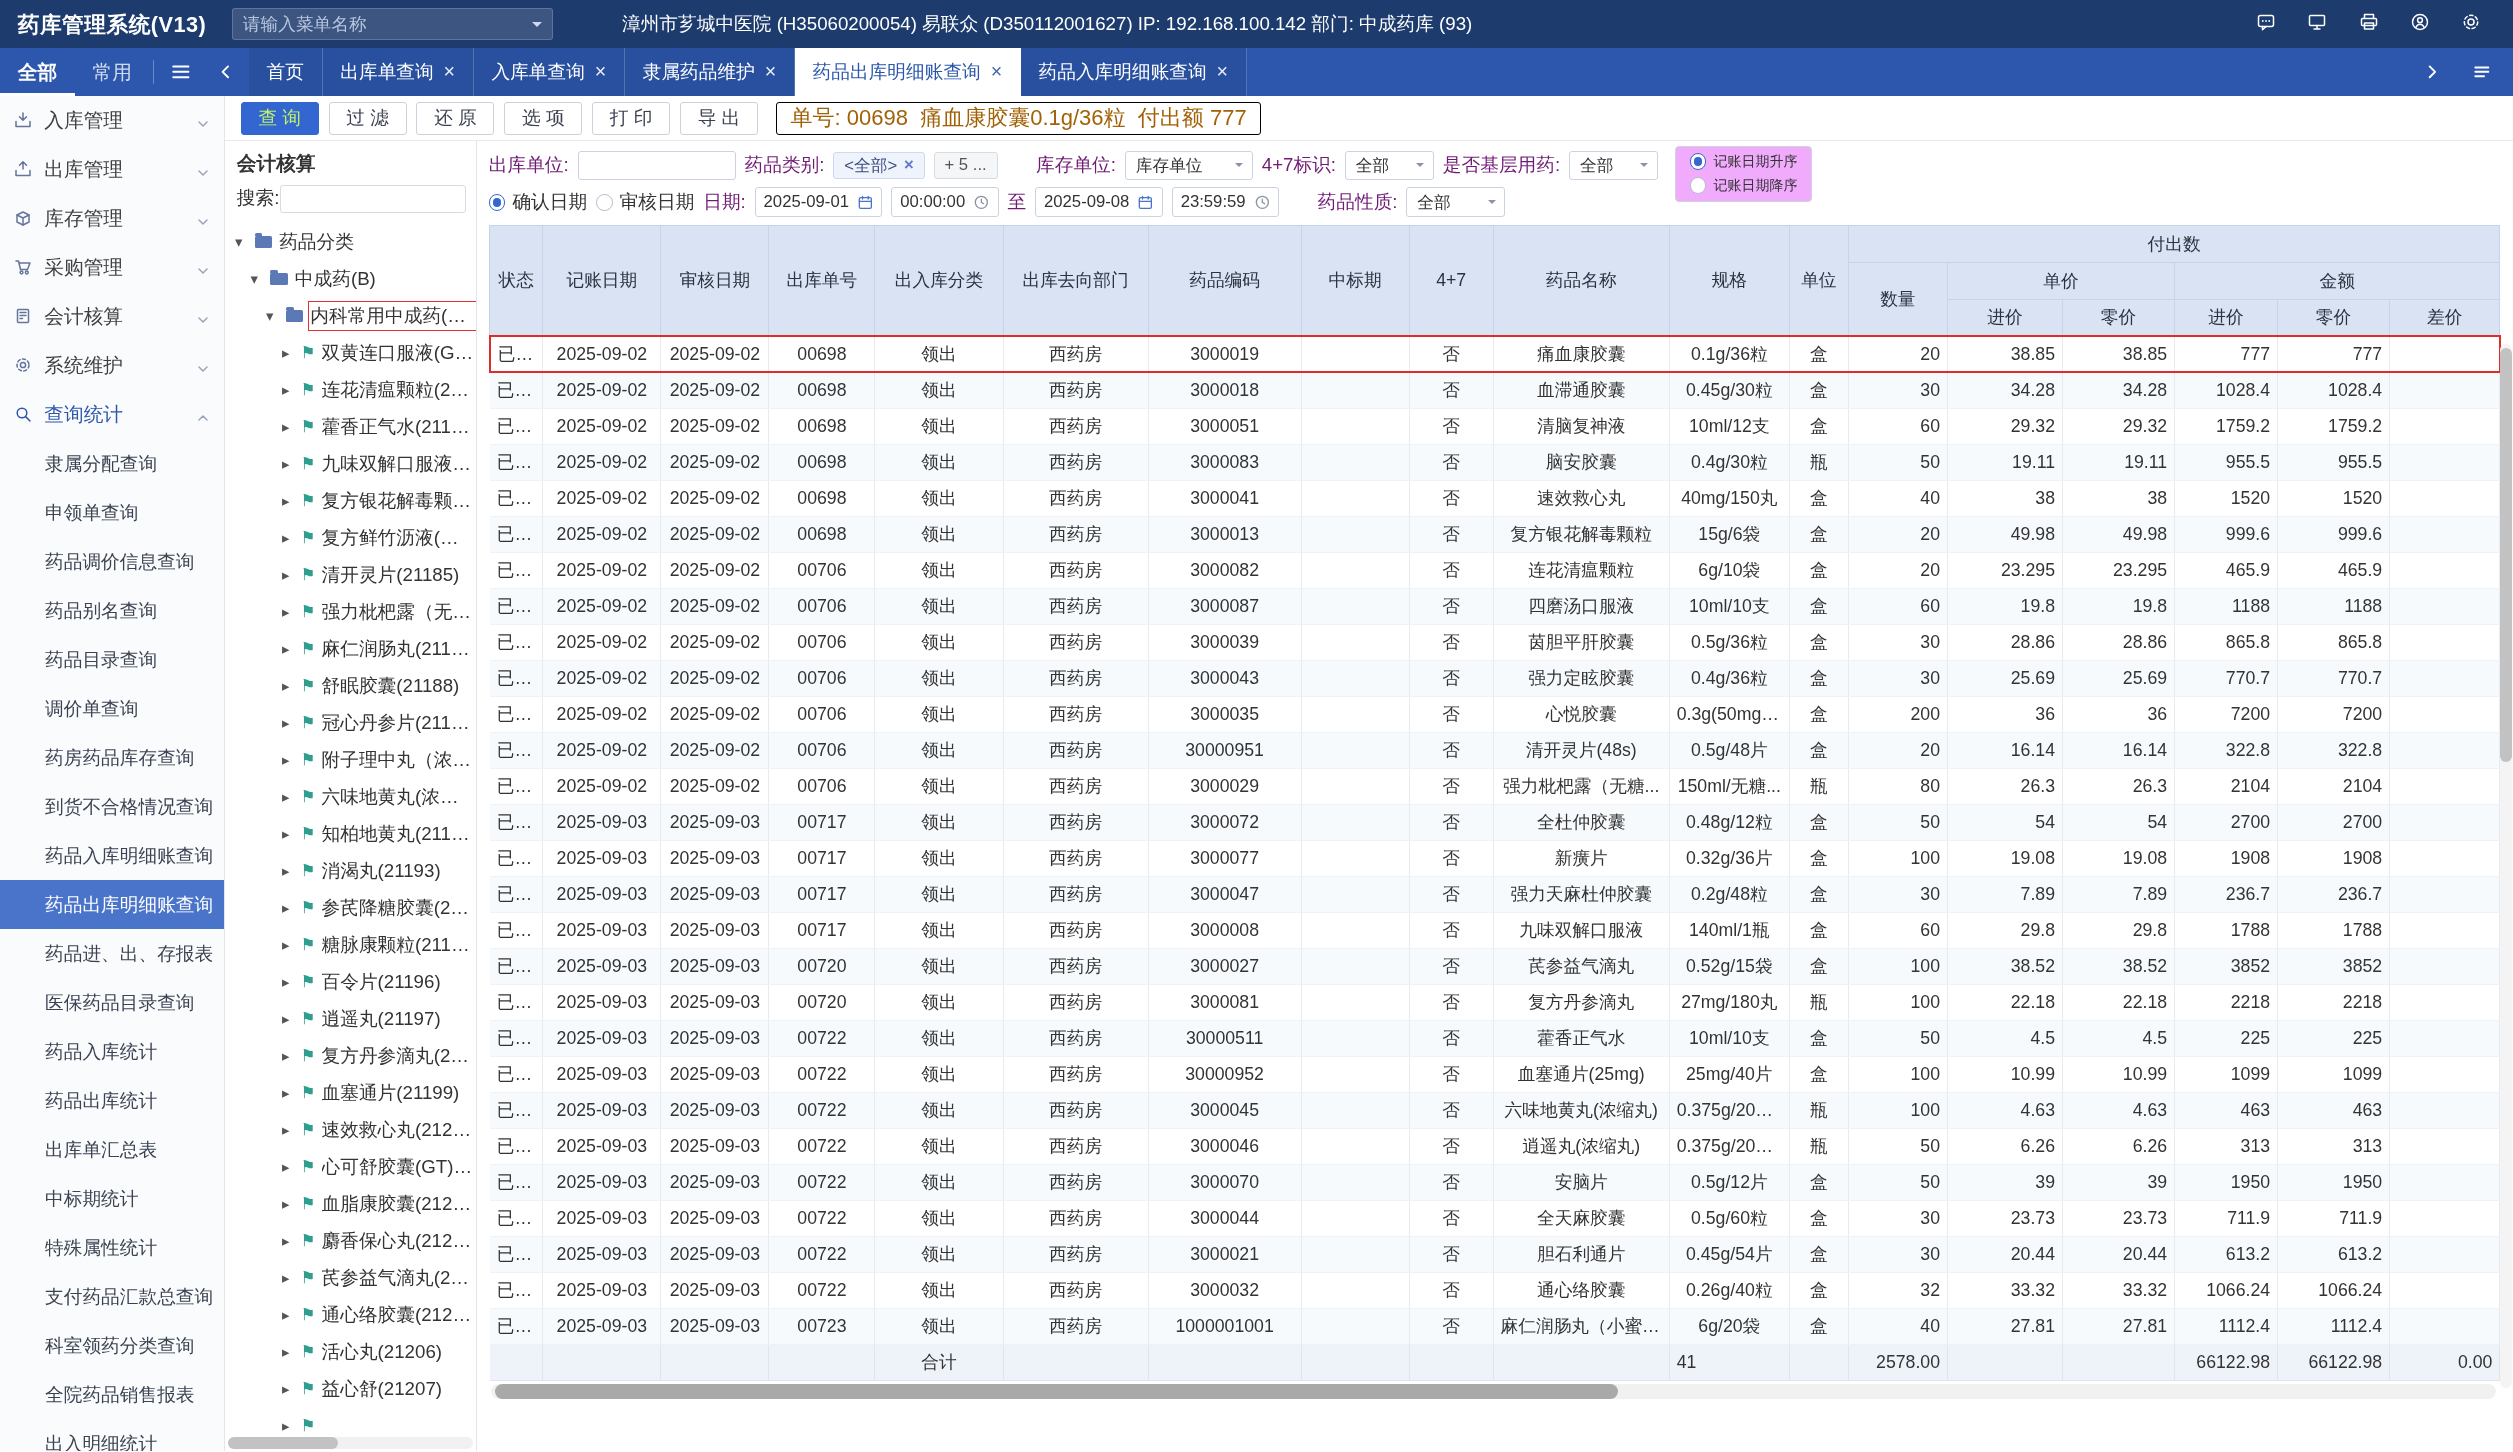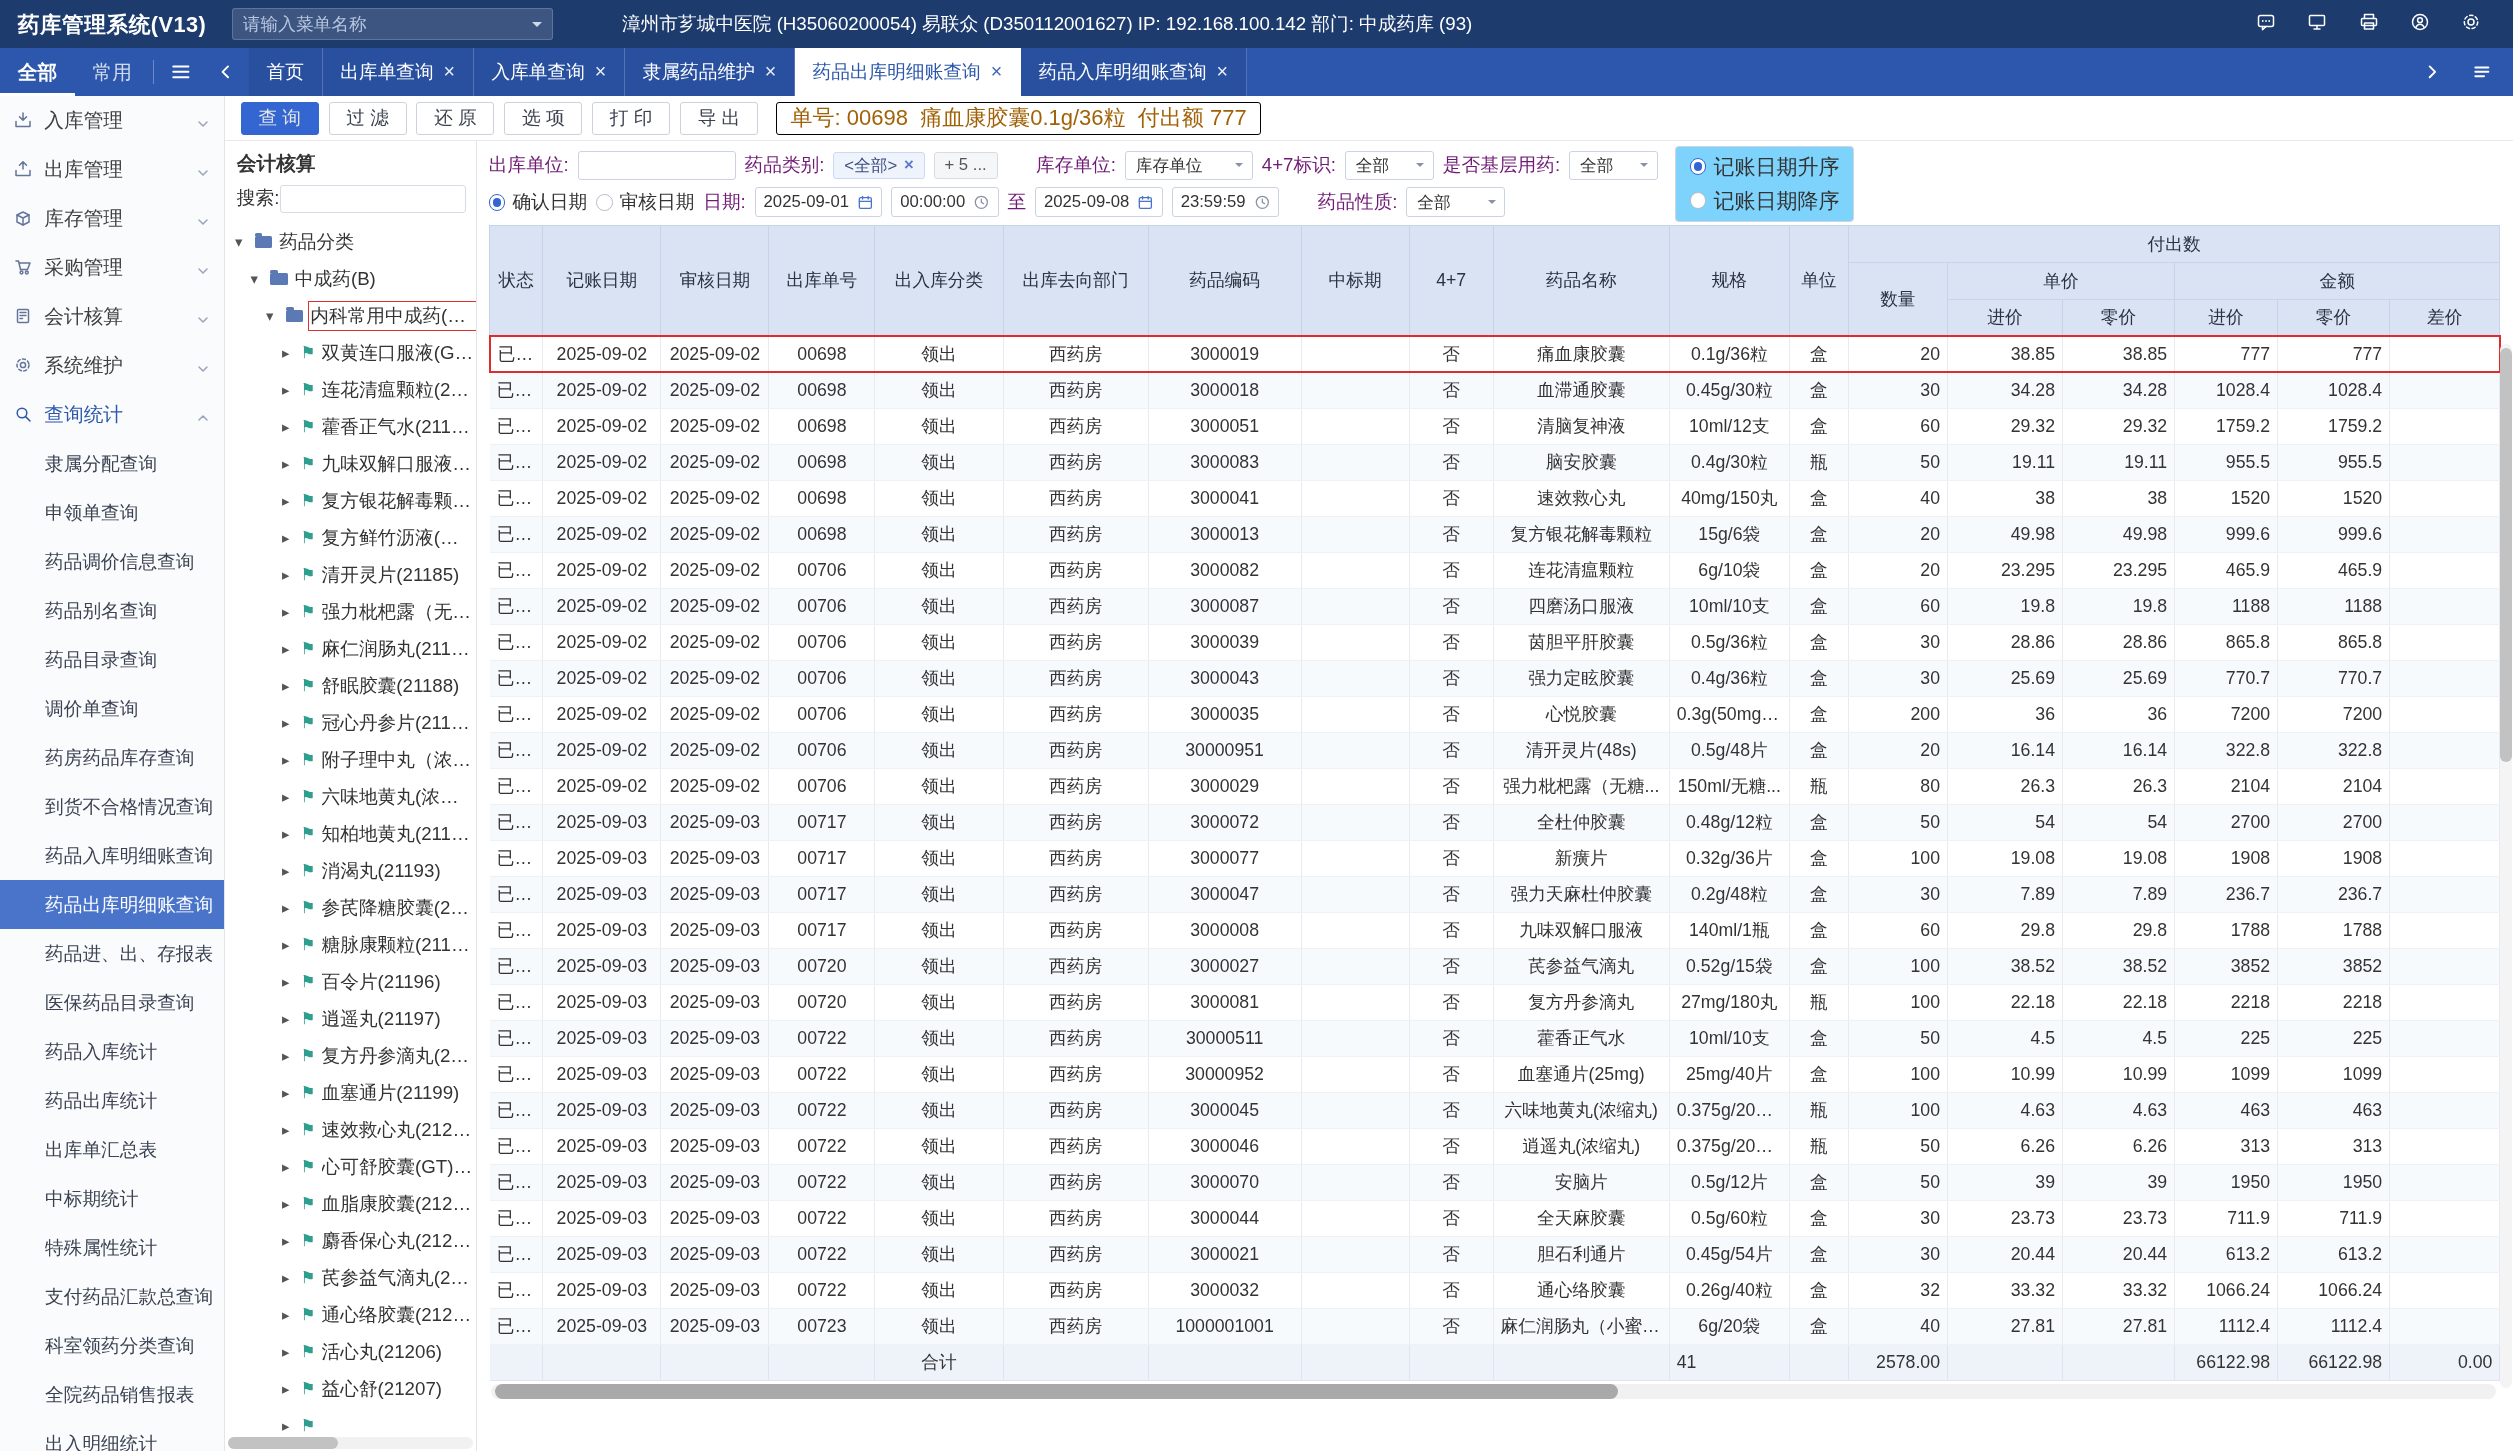--- a/index.html
+++ b/index.html
@@ -46,21 +46,21 @@
   .chev { width:15.8px; height:15.8px; color:#9aa4b8; flex:none; }
   .chev svg { width:15.8px; height:15.8px; }
   .sb-item { height:49px; display:flex; align-items:center; padding-left:45px; font-size:18.7px; color:#3b4252; white-space:nowrap; overflow:hidden; }
   .sb-item.active { background:#4a74c9; color:#fff; }
 
   .content-col { flex:1; display:flex; flex-direction:column; min-width:0; }
 
   
   .toolbar { height:45px; background:#fff; border-bottom:1px solid #e8e8e8; display:flex; align-items:center; padding:0 15.8px; gap:9.9px; flex:none; }
   .tbtn { height:33px; padding:0 16.7px; font-size:18.7px; border:1px solid #ccd2dc; border-radius:3px; background:#fff; color:#3c4250; white-space:pre; }
-  .tbtn.primary { background:#3466d1; border-color:#3466d1; color:#e5e5e5; }
+  .tbtn.primary { background:#3466d1; border-color:#3466d1; color:#bef264; }
   .info-box { height:33px; border:1px solid #000000; border-radius:3px; padding:0 13.8px; display:flex; align-items:center;
     font-size:22px; color:#a16207; white-space:pre; margin-left:7.9px; }
 
   .content-row { flex:1; display:flex; min-height:0; }
 
   
   .tree-panel { width:252px; flex:none; border-right:1px solid #e2e6ec; background:#fff; display:flex; flex-direction:column; position:relative; }
   .tree-title { font-size:19.7px; font-weight:bold; color:#333; padding:8.9px 11.8px 2px; }
   .search-row { display:flex; align-items:flex-start; gap:1px; padding:5.9px 9.9px 7.9px 11.8px; font-size:18.7px; color:#333; }
   .search-row input { flex:1; height:28.6px; border:1px solid #d6dbe5; border-radius:3px; outline:none; font-size:16.7px; padding:0 5.9px; min-width:0; }
@@ -92,22 +92,22 @@
   .select::after { content:''; position:absolute; right:8.9px; top:11.8px; border:4.9px solid transparent; border-top-color:#8a93a5; }
   .w90 { min-width:89px; } .w100 { min-width:99px; } .w130 { min-width:128px; }
   .ritem { display:inline-flex; align-items:center; gap:6.9px; white-space:nowrap; }
   .radio { width:16.7px; height:16.7px; border-radius:50%; border:1.5px solid #b6bdca; background:#fff; position:relative; flex:none; }
   .radio.on { border-color:#3466d1; }
   .radio.on::after { content:''; position:absolute; inset:3px; border-radius:50%; background:#3466d1; }
   .dtbox { height:29.6px; border:1px solid #ccd3e0; border-radius:3px; display:inline-flex; align-items:center; gap:7.9px;
     padding:0 7.9px; font-size:16.7px; color:#333; white-space:nowrap; }
   .dtbox svg { width:16.7px; height:16.7px; color:#4a74c9; flex:none; }
   .dtbox svg.clock { color:#8a93a5; }
-  .sortbox { position:absolute; left:1198px; top:4.9px; background:#7dd3fc; border:1px solid #cfd4de; border-radius:3.9px;
-    padding:5.9px 13.8px; display:flex; flex-direction:column; gap:5.9px; font-size:21px; z-index:2; }
+  .sortbox { position:absolute; left:1198px; top:4.9px; background:#f0abfc; border:1px solid #cfd4de; border-radius:3.9px;
+    padding:5.9px 13.8px; display:flex; flex-direction:column; gap:5.9px; font-size:14px; z-index:2; }
 
   
   .grid-wrap { flex:none; padding:0 0 0 11.8px; }
   table.grid { border-collapse:collapse; table-layout:fixed; width:2012px; font-size:17.7px; }
   .grid th { background:#d9e3f3; border:1px solid #c7d3e8; font-weight:normal; color:#2b3240; height:37px; padding:0 3.9px;
     white-space:nowrap; overflow:hidden; text-align:center; }
   .grid td { border-right:1px solid #e7ebf1; border-bottom:1px solid #eef1f5; height:36px; padding:0 6.9px;
     white-space:nowrap; overflow:hidden; text-overflow:ellipsis; }
   .grid td.ctr { text-align:center; }
   .grid td.num { text-align:right; }

